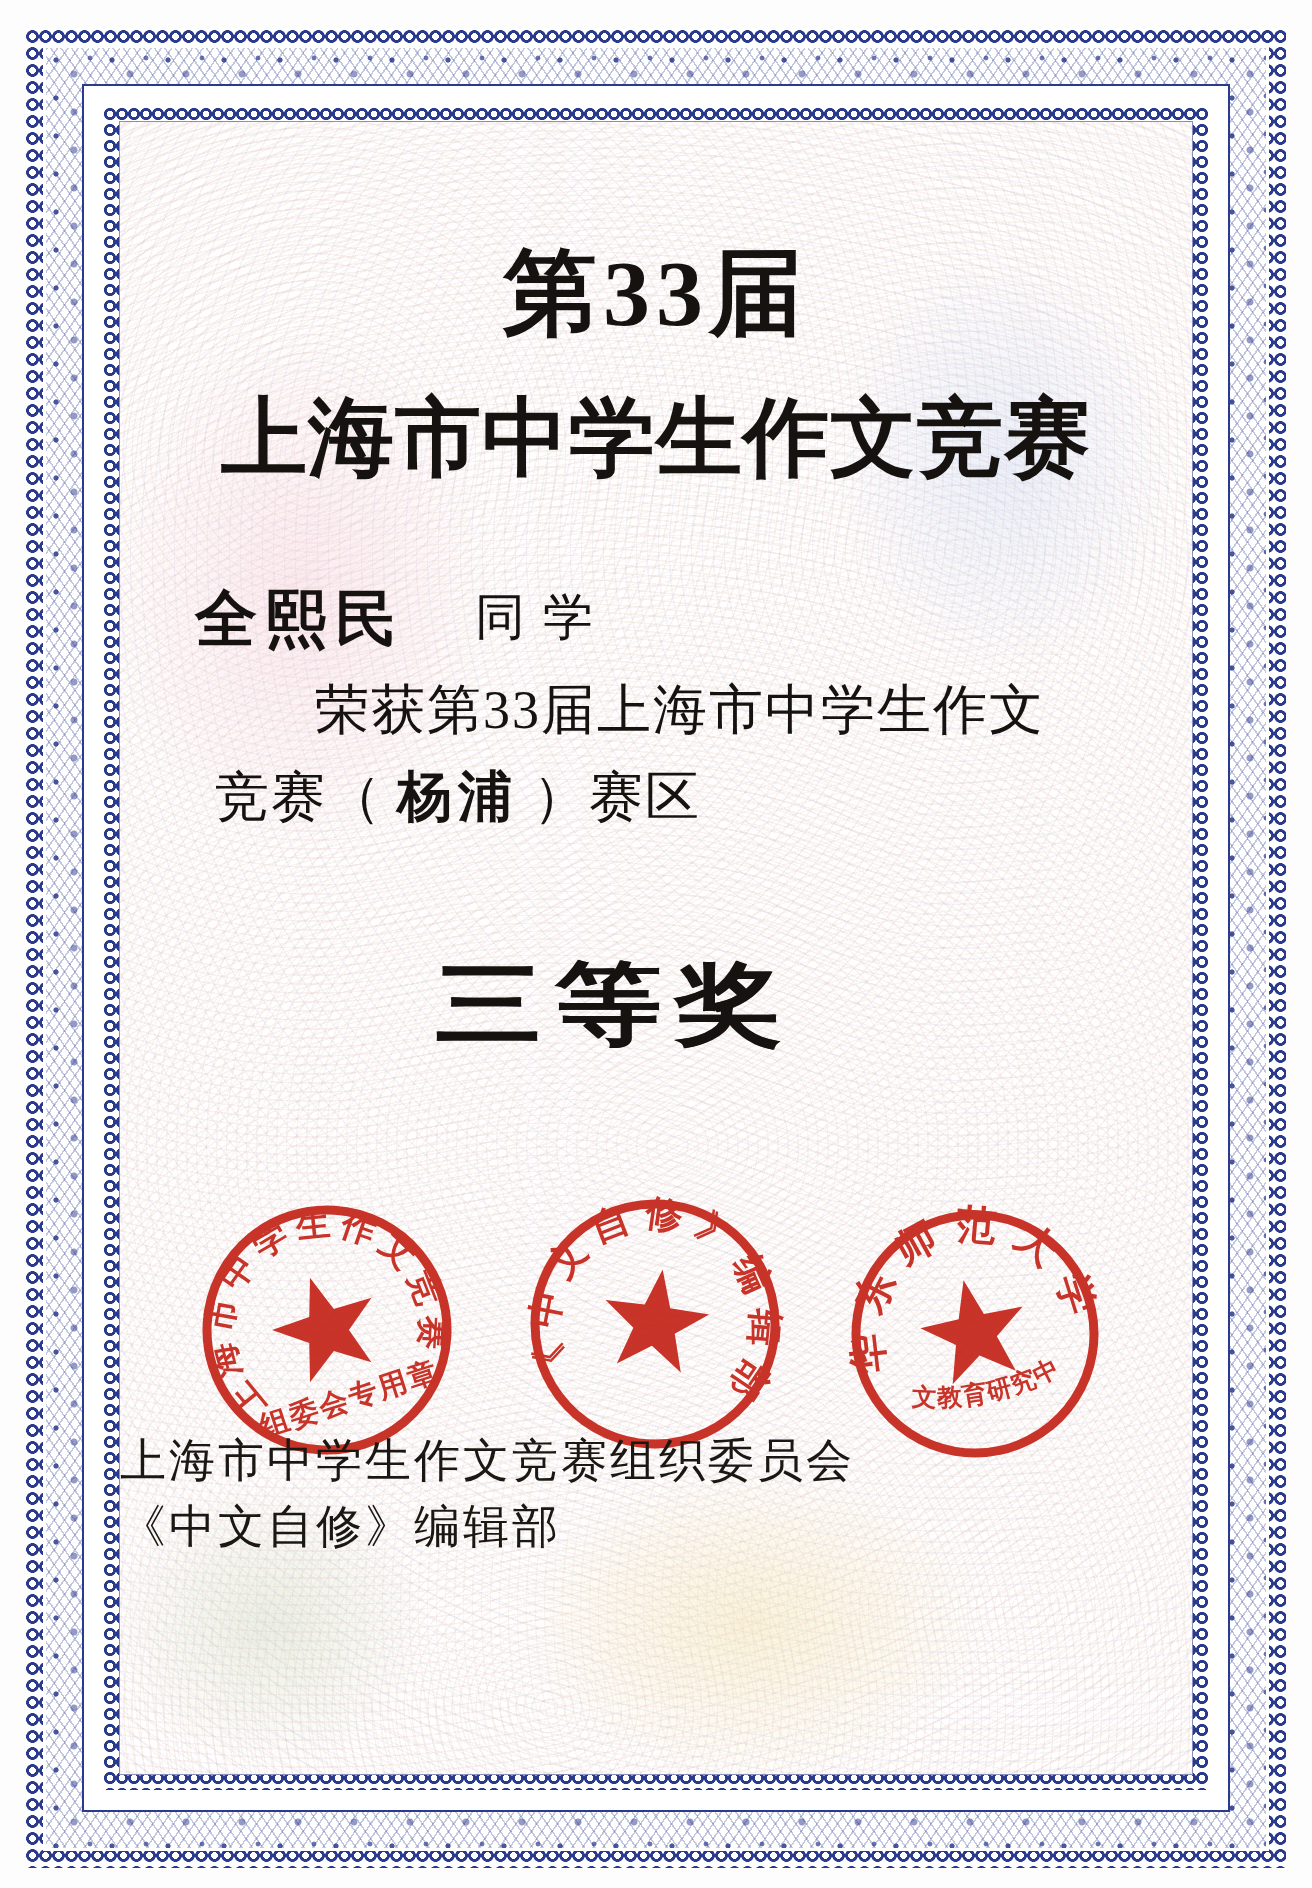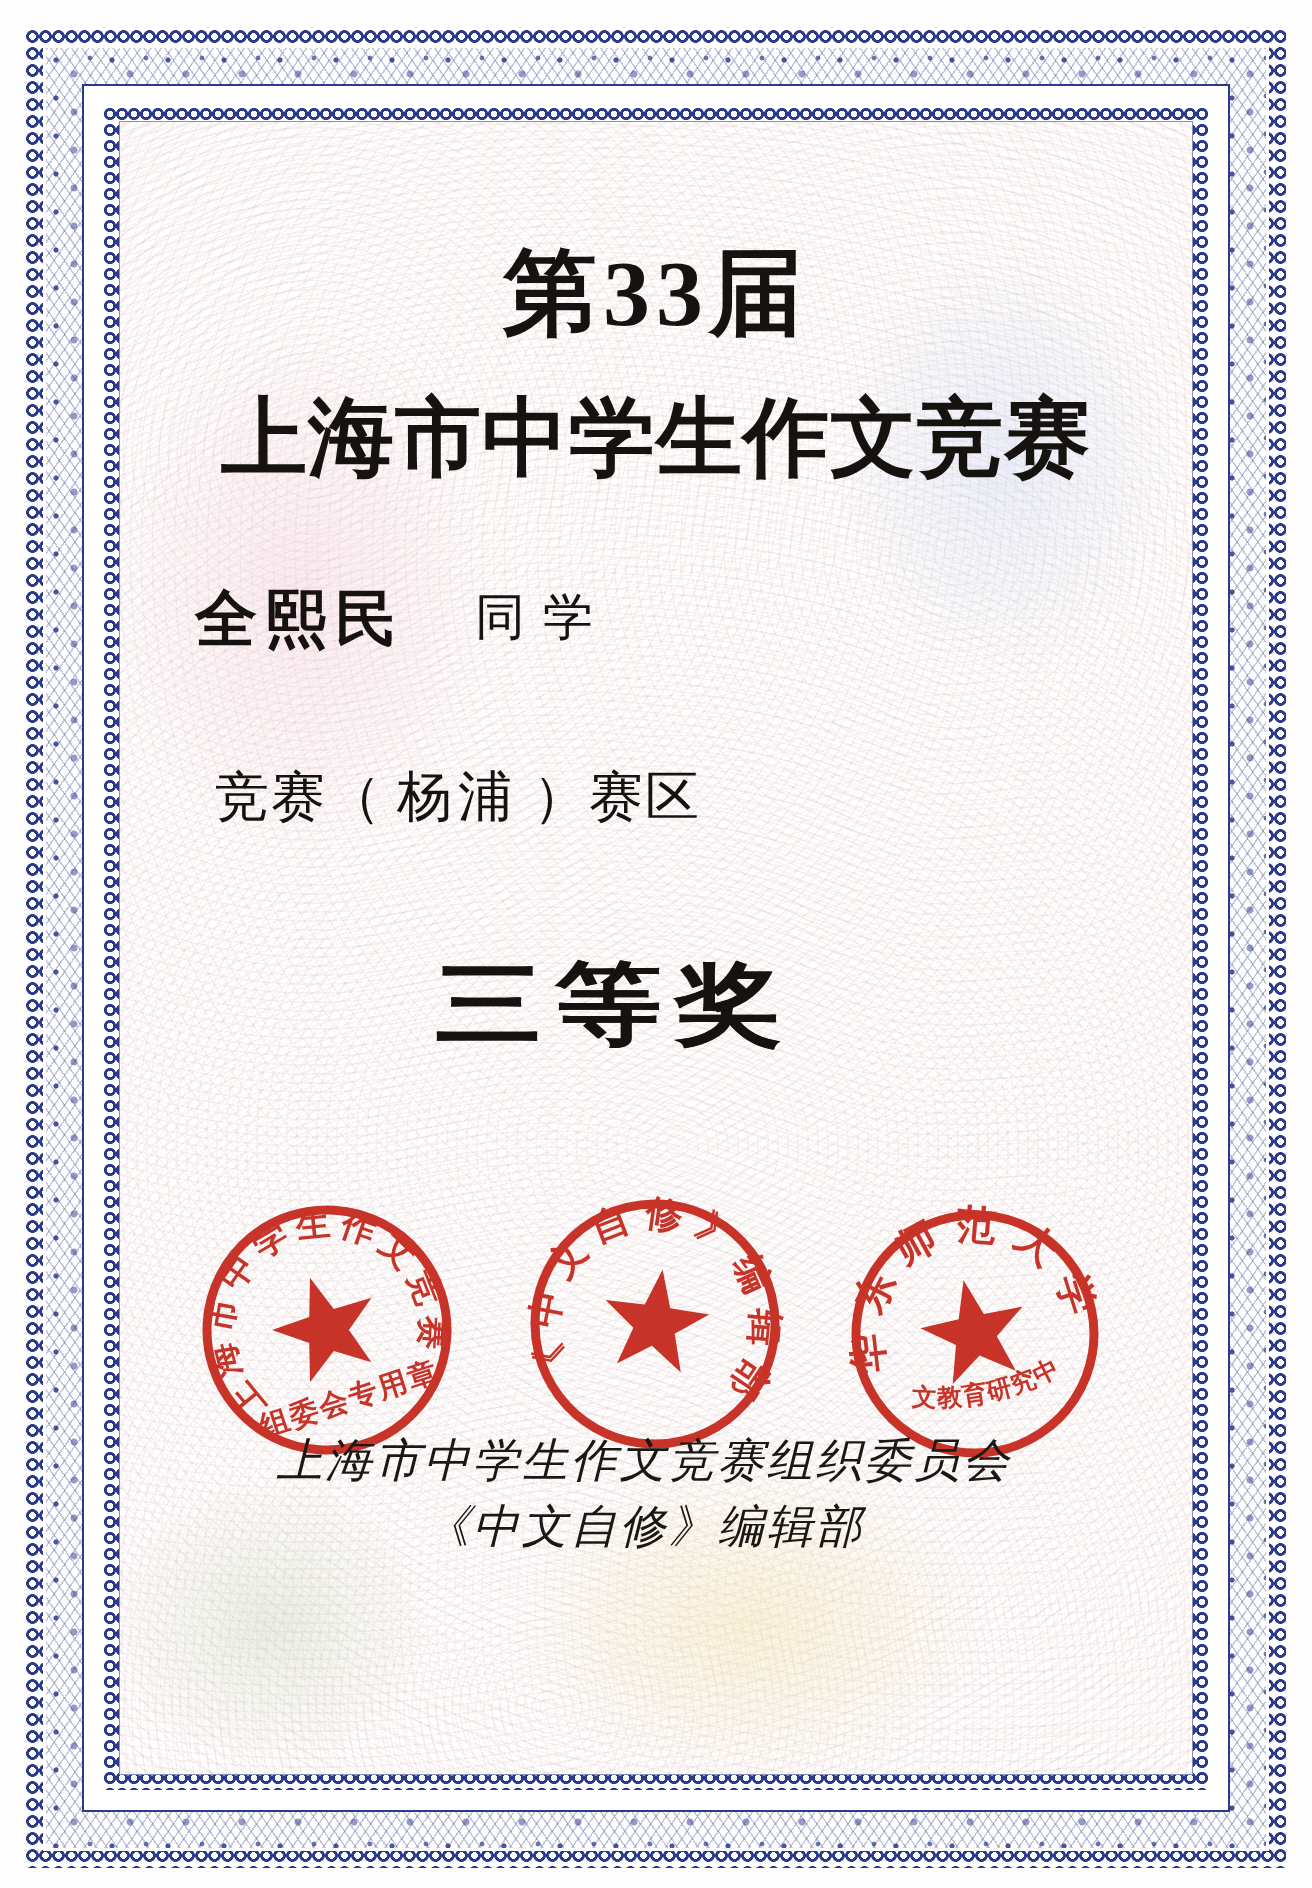--- a/index.html
+++ b/index.html
@@ -53,28 +53,28 @@
   .tint-green{left:-60px;bottom:-40px;width:420px;height:380px;background:radial-gradient(closest-side, rgba(190,205,170,.30), transparent 75%);}
   
   .txt{position:absolute;color:#151210;white-space:nowrap;}
   .session{top:108px;left:0;right:0;text-align:center;font-size:94px;font-weight:700;letter-spacing:6px;}
   .title{top:258px;left:0;right:0;text-align:center;font-size:86px;font-weight:700;letter-spacing:1px;}
   .name-row{top:455px;left:75px;font-size:50px;}
   .student-name{font-family:"DejaVu Sans", sans-serif;font-weight:900;font-size:62px;letter-spacing:8px;vertical-align:-6px;}
   .honorific{margin-left:70px;letter-spacing:18px;font-size:50px;}
   .body1{top:552px;left:195px;font-size:54px;letter-spacing:2px;}
   .body2{top:638px;left:95px;font-size:54px;letter-spacing:2px;}
-  .district{font-family:"DejaVu Sans", sans-serif;font-weight:400;font-size:55px;letter-spacing:6px;margin:0 14px;}
+  .district{font-family:"DejaVu Sans", sans-serif;font-weight:700;font-size:55px;letter-spacing:6px;margin:0 14px;}
   .award{
     top:822px;left:0;right:82px;text-align:center;
     font-size:106px;font-weight:900;letter-spacing:14px;
     transform:scaleY(.85);transform-origin:top center;
     text-shadow:1px 0 0 #151210;
   }
-  .footer{position:absolute;top:1306px;left:0;right:24px;text-align:center;z-index:3;font-style:italic;}
+  .footer{position:absolute;top:1306px;left:0;right:24px;text-align:left;z-index:3;}
   .footer .f-line{font-size:46px;letter-spacing:3px;line-height:66px;color:#1b1713;}
   .footer .f-date{font-size:42px;letter-spacing:2px;line-height:70px;color:#1b1713;}
   
   .seal{position:absolute;z-index:1;opacity:.94;}
   .seal-1{left:77px;top:1078px;}
   .seal-2{left:405px;top:1072px;}
   .seal-3{left:725px;top:1082px;}
   .seal text, .seal textPath{font-family:"Liberation Serif", serif;font-weight:700;}
 </style>
 </head>
@@ -94,20 +94,21 @@
                 <div class="tint tint-yellow"></div>
                 <div class="tint tint-green"></div>
 
                 <div class="txt session">第33届</div>
                 <div class="txt title">上海市中学生作文竞赛</div>
 
                 <div class="txt name-row">
                   <span class="student-name">全熙民</span><span class="honorific">同学</span>
                 </div>
 
+                <div class="txt body1">荣获第33届上海市中学生作文</div>
 
                 <div class="txt body2">
                   <span>竞赛（</span><span class="district">杨浦</span><span>）赛区</span>
                 </div>
 
                 <div class="txt award">三等奖</div>
 
                 <svg class="seal seal-1" width="260" height="260" viewBox="0 0 260 260">
                   <g transform="rotate(-18 130 130)">
                     <circle cx="130" cy="130" r="120" fill="none" stroke="#c5281c" stroke-width="9"></circle>

